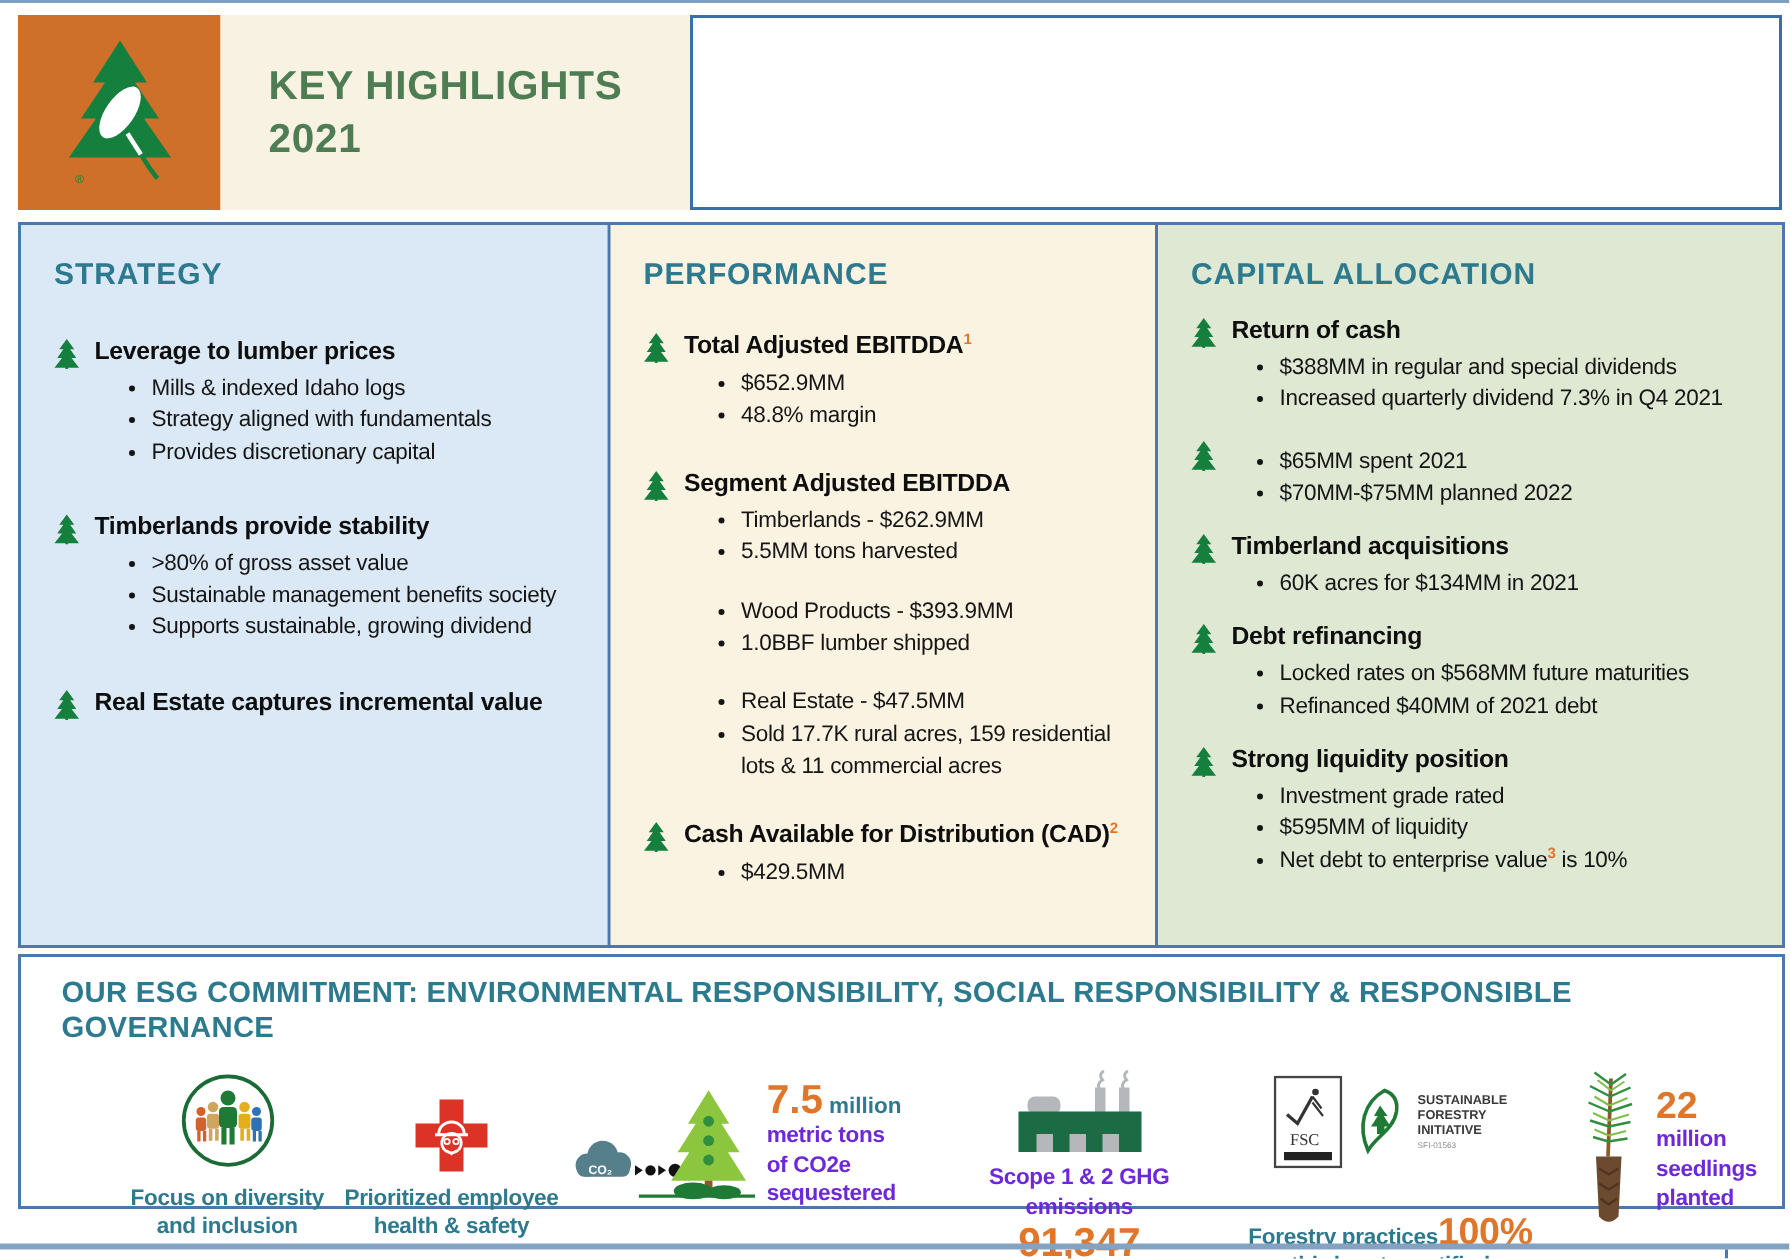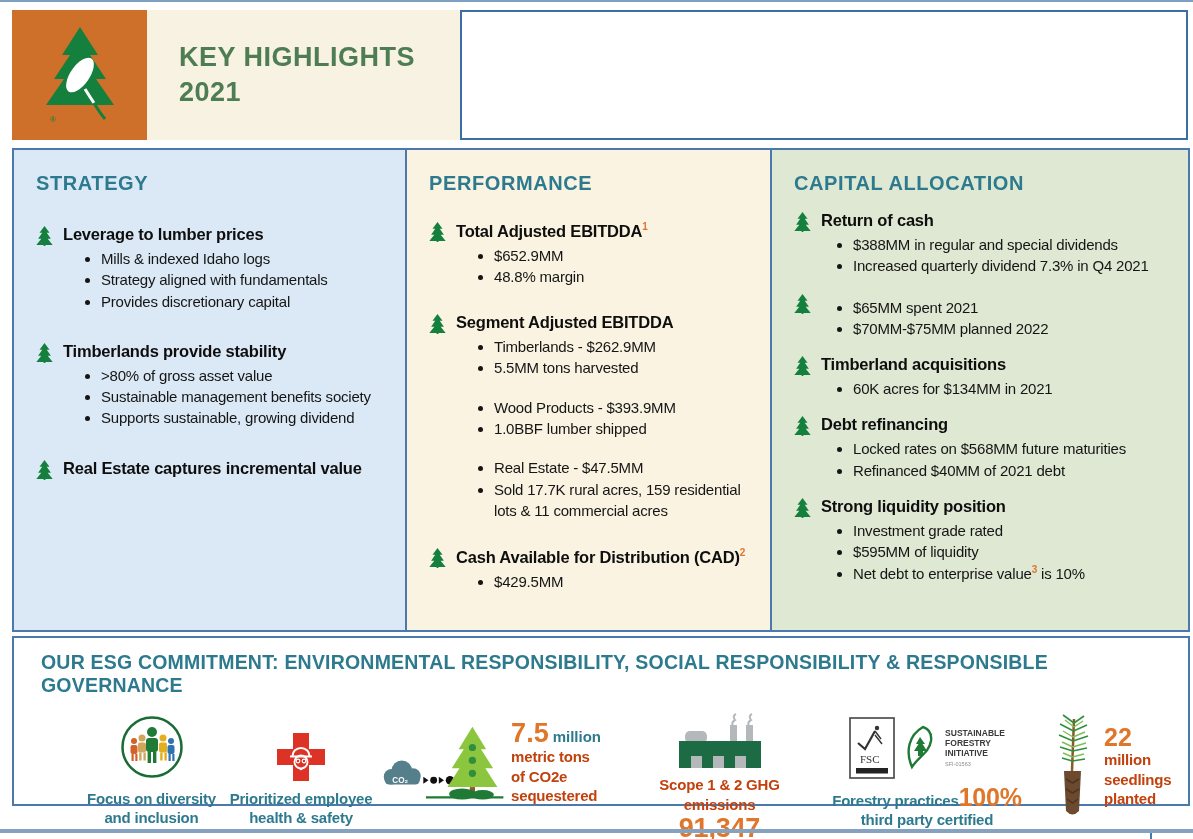--- a/index.html
+++ b/index.html
@@ -36,32 +36,32 @@
   .group ul.gap { margin-top:18px; }
 
   
   .esg { position:absolute; left:12px; top:636px; width:1178px; height:170px; background:#fff; border:2px solid #4C79AB; }
   .esg-heading { margin:13px 0 0 27px; color:#2D7A8E; font-size:19.5px; font-weight:bold; letter-spacing:0.2px; }
   .esg-items { position:relative; height:140px; }
   .esg-item { position:absolute; top:12px; display:flex; flex-direction:column; align-items:center; }
   .icon-slot { height:74px; display:flex; align-items:flex-end; justify-content:center; }
   .caption { margin-top:7px; color:#2D7A8E; font-size:15px; font-weight:bold; line-height:1.25; text-align:center; letter-spacing:-0.2px; }
   .big-orange { color:#E0762A; font-weight:bold; font-size:27px; line-height:1; }
-  .teal-line { color:#c2410c; font-size:15px; font-weight:bold; line-height:1.3; letter-spacing:-0.2px; }
+  .teal-line { color:#6d28d9; font-size:15px; font-weight:bold; line-height:1.3; letter-spacing:-0.2px; }
 
   .item-row { flex-direction:row !important; align-items:center; }
   .stat-block { margin-left:6px; text-align:left; }
   .stat-block .first-line { white-space:nowrap; }
   .stat-block .unit { color:#2D7A8E; font-size:15px; font-weight:bold; margin-left:4px; }
 
   .cert-logos { display:flex; align-items:center; gap:8px; }
   .sfi-text { display:flex; flex-direction:column; justify-content:center; }
   .sfi-line { font-size:8.5px; color:#3a3a3a; font-weight:bold; line-height:1.15; letter-spacing:0; }
   .sfi-code { font-size:5.5px; color:#8a8a8a; margin-top:2px; }
-  .caption-inline { display:flex; align-items:baseline; justify-content:flex-end; }
+  .caption-inline { display:flex; align-items:baseline; justify-content:flex-end;margin-top:24px; }
 
   .bottom-rule { position:absolute; top:829px; left:0; width:100%; height:4px; background:#85A3C0; }
   .bottom-tick { position:absolute; top:833px; left:1150px; width:2px; height:6px; background:#4C79AB; }
 </style>
 </head>
 <body>
 
 <div class="page">
   <div class="top-hairline"></div>
 

